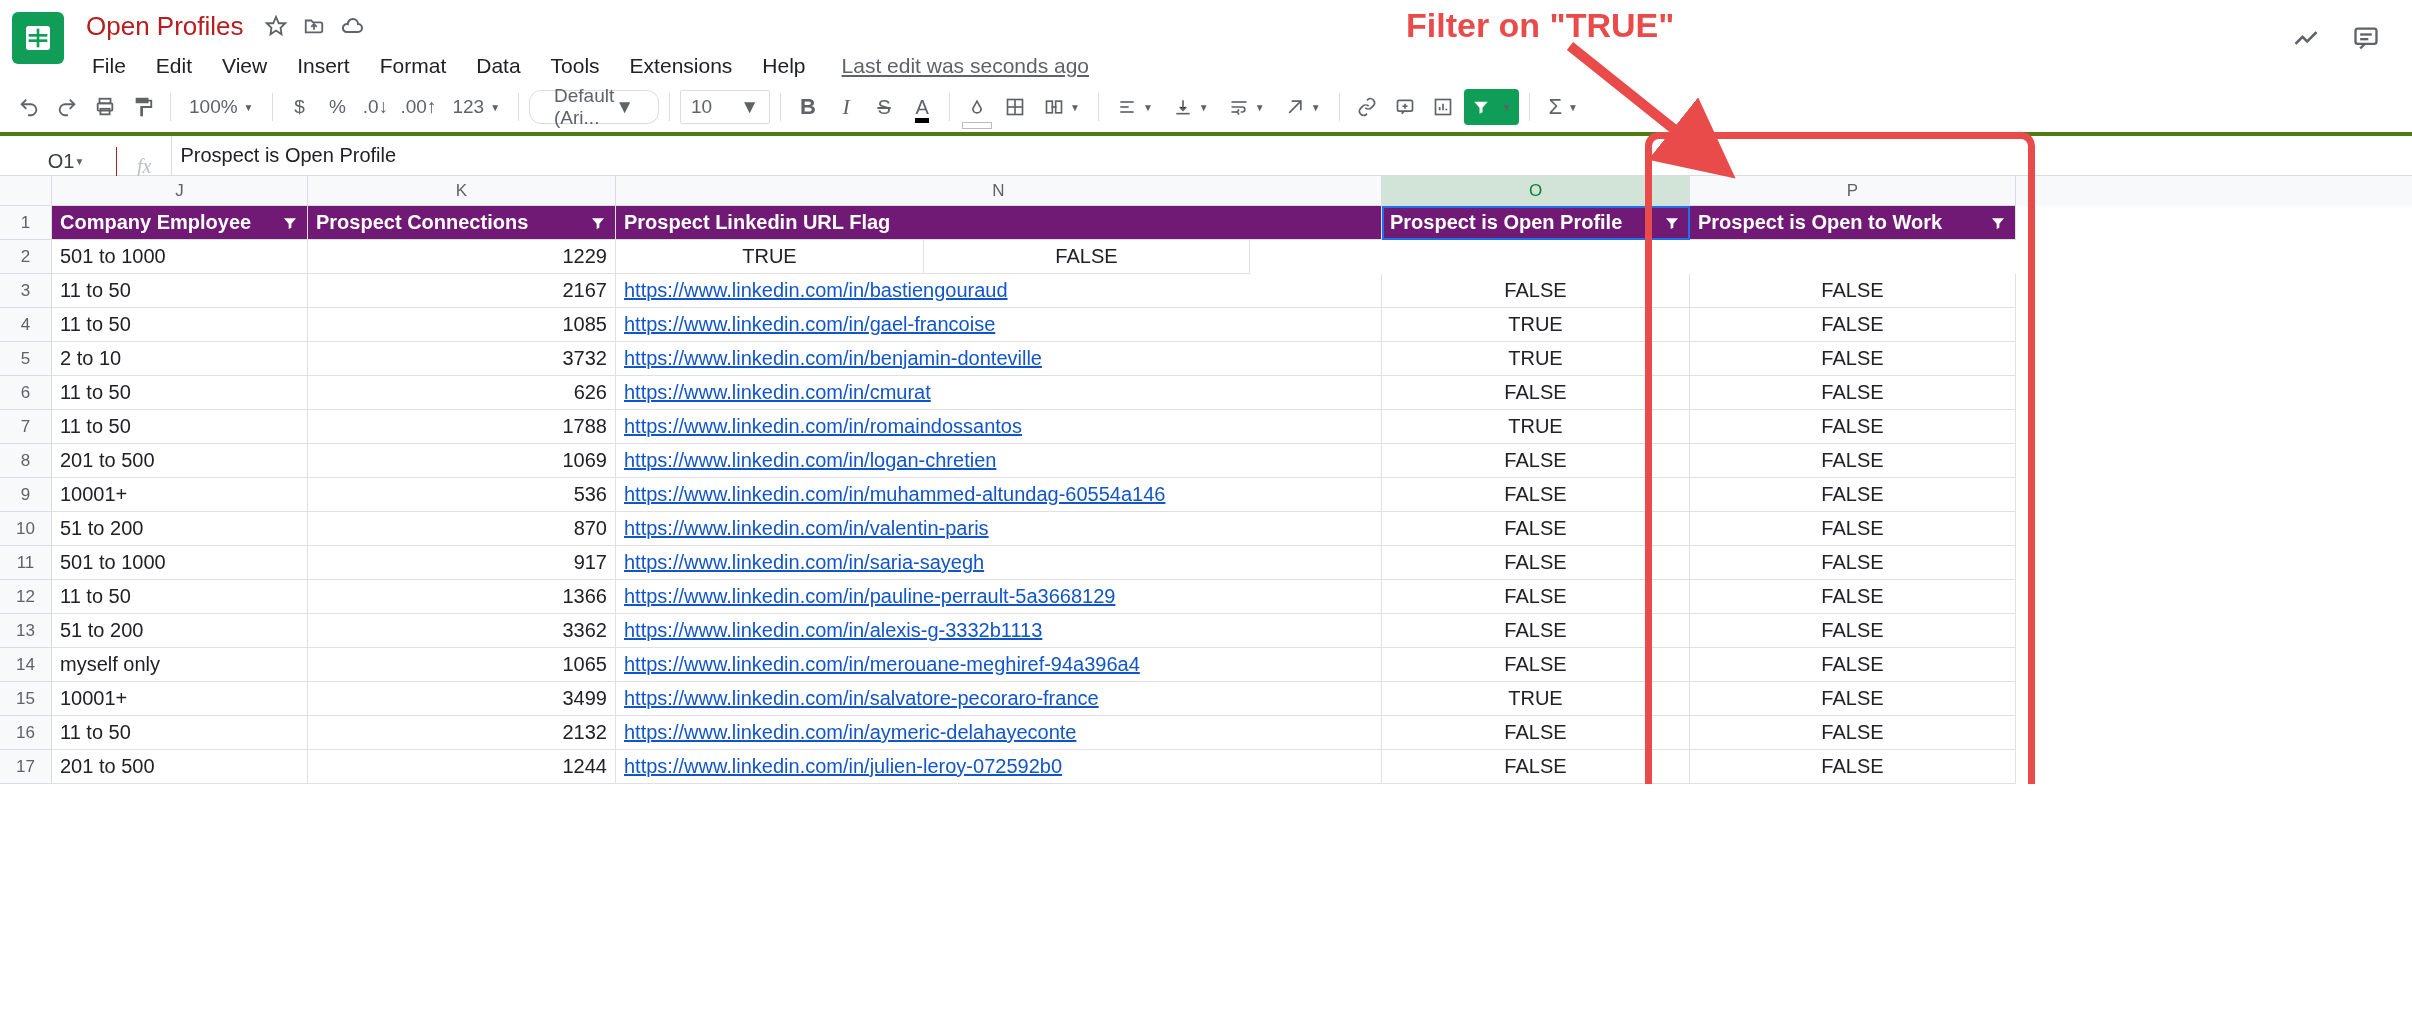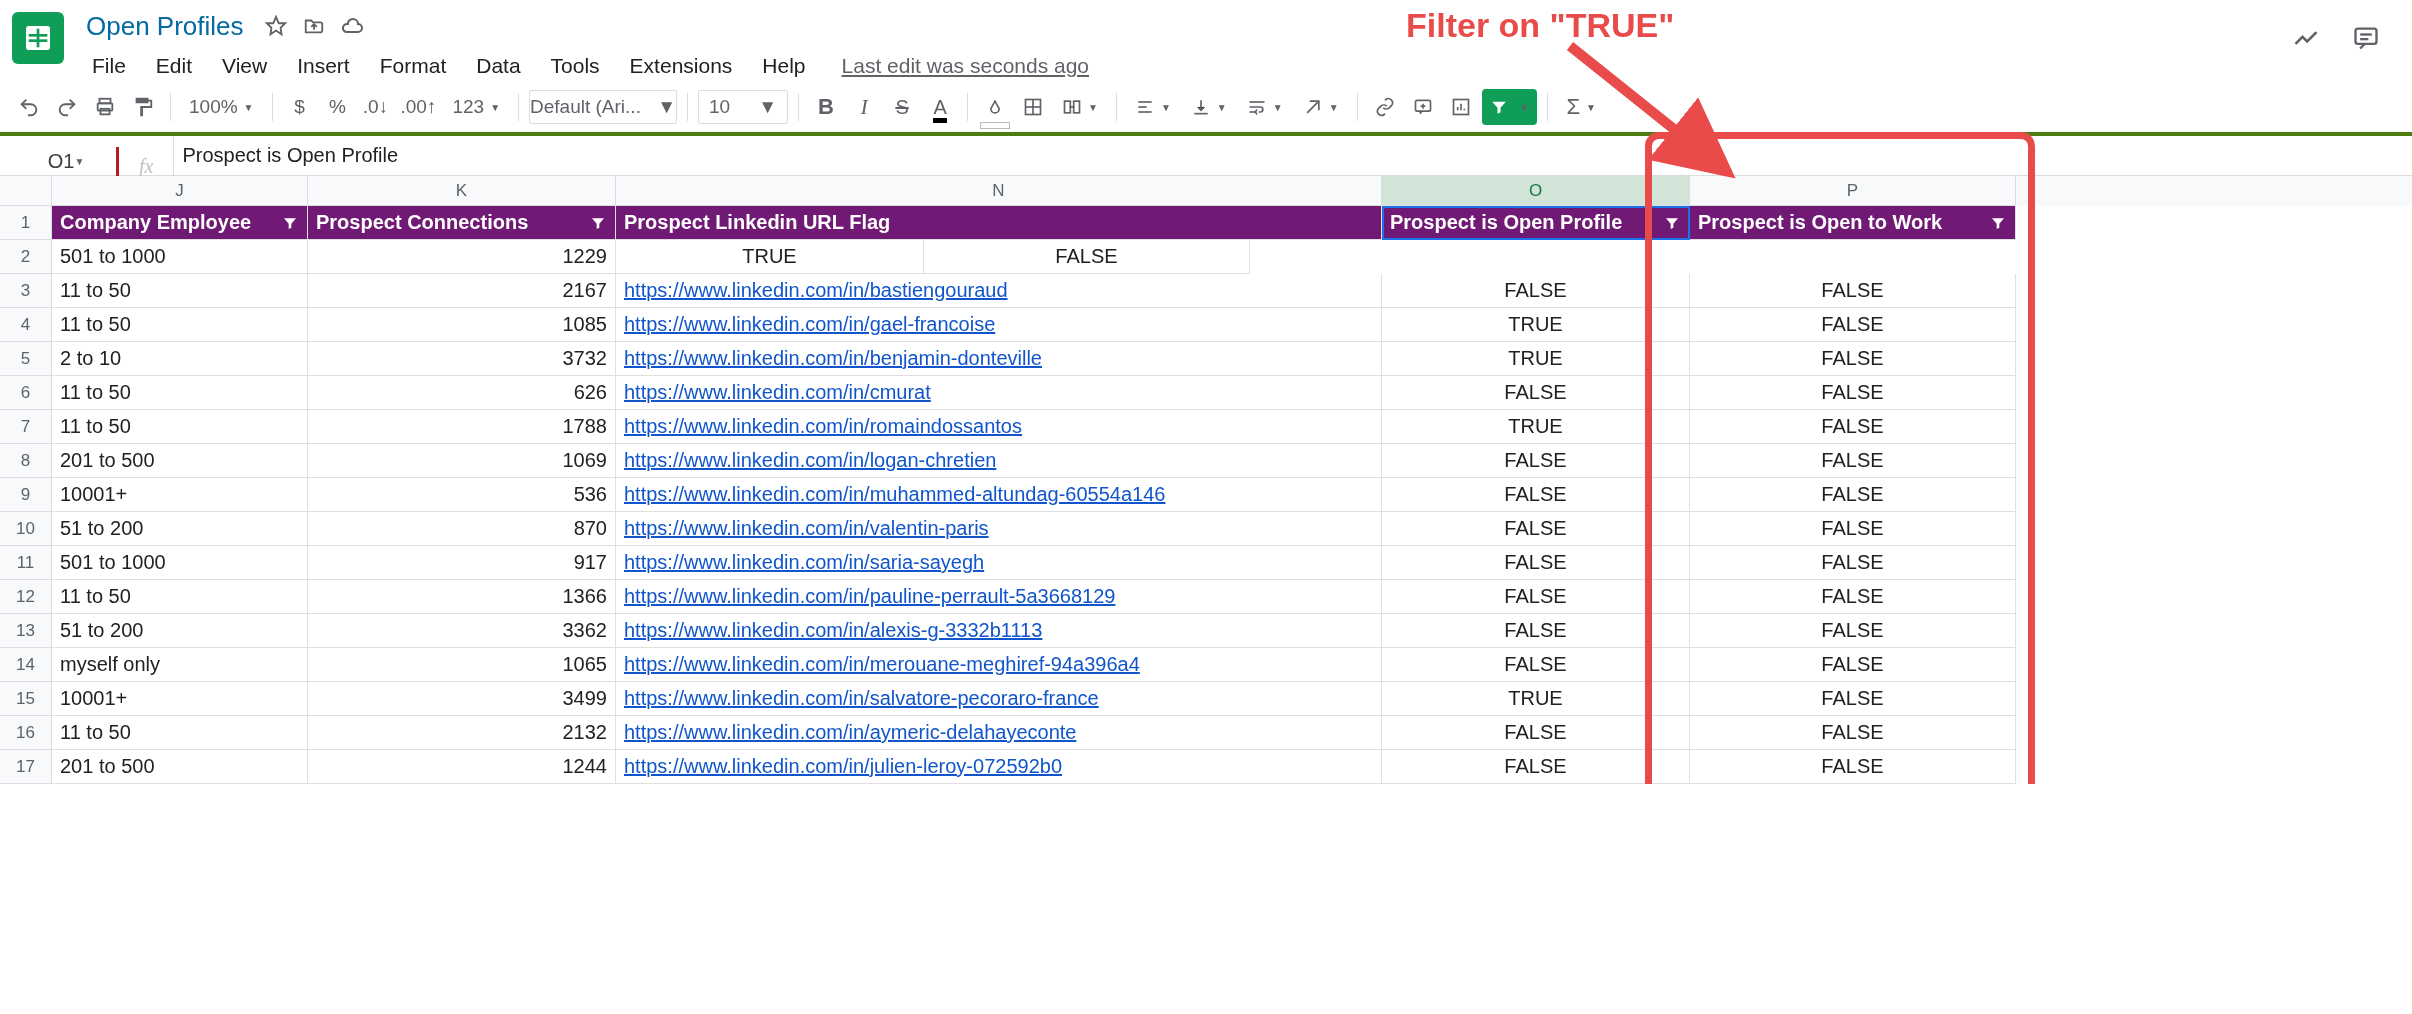--- a/index.html
+++ b/index.html
@@ -4,51 +4,51 @@
 <style>
   * { box-sizing: border-box; margin: 0; padding: 0; }
   body { font-family: Arial, "Helvetica Neue", sans-serif; font-size: 14px; color: #202124; background: #fff; overflow: hidden; width: 2412px; }
   
   
   .titlebar { display: flex; align-items: flex-start; padding: 8px 12px 0 12px; height: 82px; }
   .doc-icon { width: 52px; height: 52px; background: #0f9d58; border-radius: 6px; display: flex; align-items: center; justify-content: center; margin-right: 16px; margin-top: 4px; }
   .doc-icon svg { width: 32px; height: 32px; }
   .title-center { flex: 1; }
   .title-row { display: flex; align-items: center; gap: 14px; height: 36px; }
-  .doc-title { font-size: 26px; color: #0369a1; padding: 2px 6px; }
+  .doc-title { font-size: 26px; color: #b91c1c; padding: 2px 6px; }
   .title-icon { width: 24px; height: 24px; color: #5f6368; display: flex; align-items: center; justify-content: center; cursor: pointer; }
   .menubar { display: flex; gap: 6px; align-items: center; margin-top: 6px; }
   .menubar-item { font-size: 21px; color: #202124; padding: 4px 12px; cursor: pointer; border-radius: 4px; }
   .last-edit { font-size: 21px; color: #5f6368; text-decoration: underline; margin-left: 18px; cursor: pointer; }
   .title-right { display: flex; gap: 28px; align-items: center; padding-right: 18px; padding-top: 14px; }
   .title-right-icon { width: 32px; height: 32px; color: #5f6368; cursor: pointer; display:flex; align-items:center; justify-content:center; }
 
   
   .toolbar { display: flex; align-items: center; padding: 8px 12px; border-bottom: 4px solid #4d7c0f; gap: 4px; height: 54px; }
   .tb-btn { min-width: 34px; height: 36px; display: flex; align-items: center; justify-content: center; color: #5f6368; cursor: pointer; border-radius: 4px; padding: 0 4px; font-size: 19px; }
   .tb-sep { width: 1px; height: 28px; background: #dadce0; margin: 0 6px; }
   .tb-dd { display: flex; align-items: center; gap: 6px; padding: 0 8px; }
   .tb-dd .caret { font-size: 10px; color: #5f6368; }
   .tb-text { font-size: 19px; color: #5f6368; }
-  .fontbox { width: 148px; border: 1px solid #dadce0; height: 34px; display:flex; align-items:center; padding: 0 0; justify-content: space-between; border-radius: 2px; }
+  .fontbox { width: 130px; border: 1px solid #dadce0; height: 34px; display:flex; align-items:center; padding: 0 24px; justify-content: space-between; border-radius: 12px; }
   .sizebox { width: 90px; border: 1px solid #dadce0; height: 34px; display:flex; align-items:center; padding: 0 10px; justify-content: space-between; border-radius: 2px; }
   .bold { font-weight: bold; font-size: 22px; color:#5f6368;}
   .italic { font-style: italic; font-family: serif; font-size: 22px; color:#5f6368;}
   .strike { text-decoration: line-through; font-size: 20px; color:#5f6368;}
   .textcolor-a { position: relative; font-size: 20px; font-weight:500; }
   .textcolor-a::after { content:""; position:absolute; left:0; right:0; bottom:-4px; height:5px; background:#000; }
   .fillcolor { position: relative; }
   .fillcolor::after { content:""; position:absolute; left:2px; right:2px; bottom:-4px; height:5px; background:#fff; border:1px solid #bbb; }
   .filter-active { background: #0f9d58; color: #fff !important; border-radius: 4px; }
 
   
   .formula-bar { display: flex; align-items: center; height: 40px; border-bottom: 1px solid #dadce0; }
   .name-box { width: 100px; padding: 0 10px; font-size: 20px; color: #3c4043; display:flex; align-items:center; justify-content:center; margin-left: 16px; margin-top: 12px; }
   .name-box .caret { font-size: 10px; color:#5f6368; }
-  .fx { font-style: italic; font-family: serif; color: #bdc1c6; font-size: 20px; padding: 0 20px; border-left: 3px solid #b91c1c; height: 100%; display:flex; align-items:center;margin-top:21px; }
+  .fx { font-style: italic; font-family: serif; color: #bdc1c6; font-size: 20px; padding: 0 20px; border-left: 1px solid #b91c1c; height: 100%; display:flex; align-items:center;margin-top:21px; }
   .formula-input { flex:1; font-size: 20px; padding: 0 8px; height:100%; display:flex; align-items:center; border-left: 1px solid #dadce0;}
 
   
   .grid-wrap { position: relative; }
   .col-headers { display: flex; height: 30px; background: #f8f9fa; }
   .corner { width: 52px; background: #f8f9fa; border-right: 1px solid #dadce0; border-bottom: 1px solid #dadce0; }
   .col-h { border-right: 1px solid #dadce0; border-bottom: 1px solid #dadce0; display:flex; align-items:center; justify-content:center; font-size: 17px; color:#5f6368; background:#f8f9fa; }
   .col-h.sel { background: #d2e3d8; color:#107c41; }
   .row { display: flex; height: 34px; }
   .row-h { width: 52px; background:#f8f9fa; border-right:1px solid #dadce0; border-bottom:1px solid #dadce0; display:flex; align-items:center; justify-content:center; font-size:17px; color:#5f6368; }

